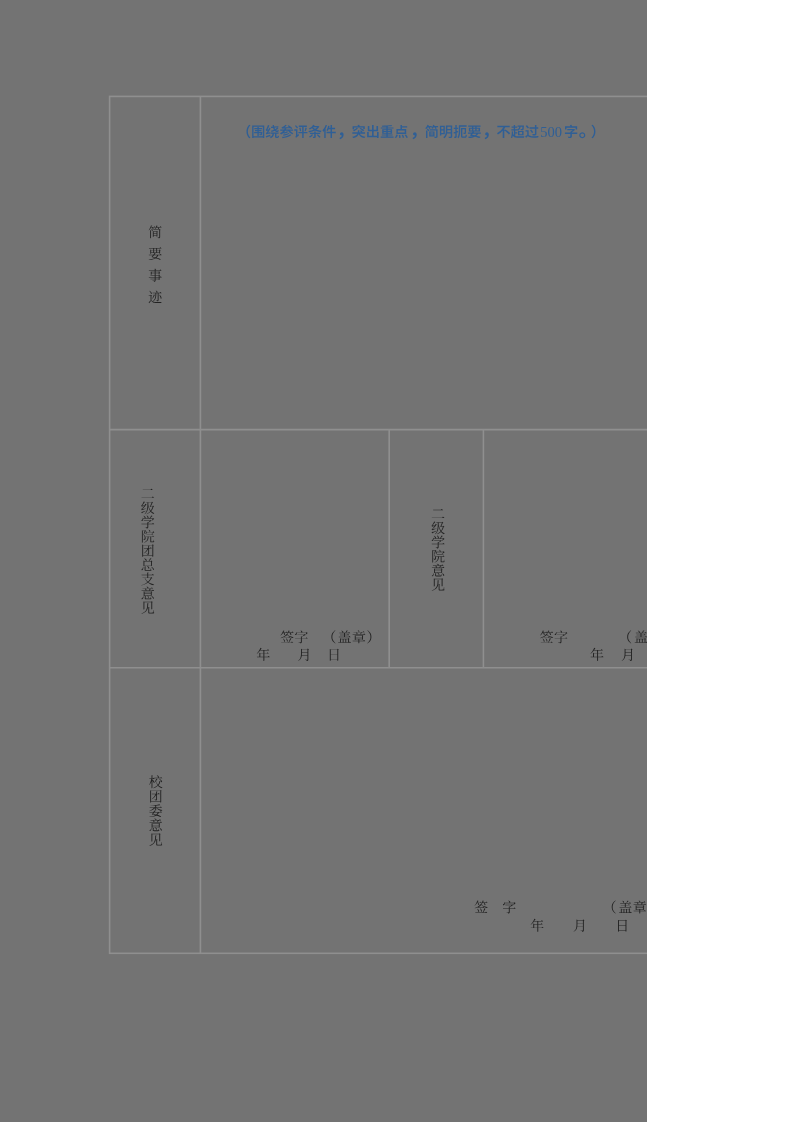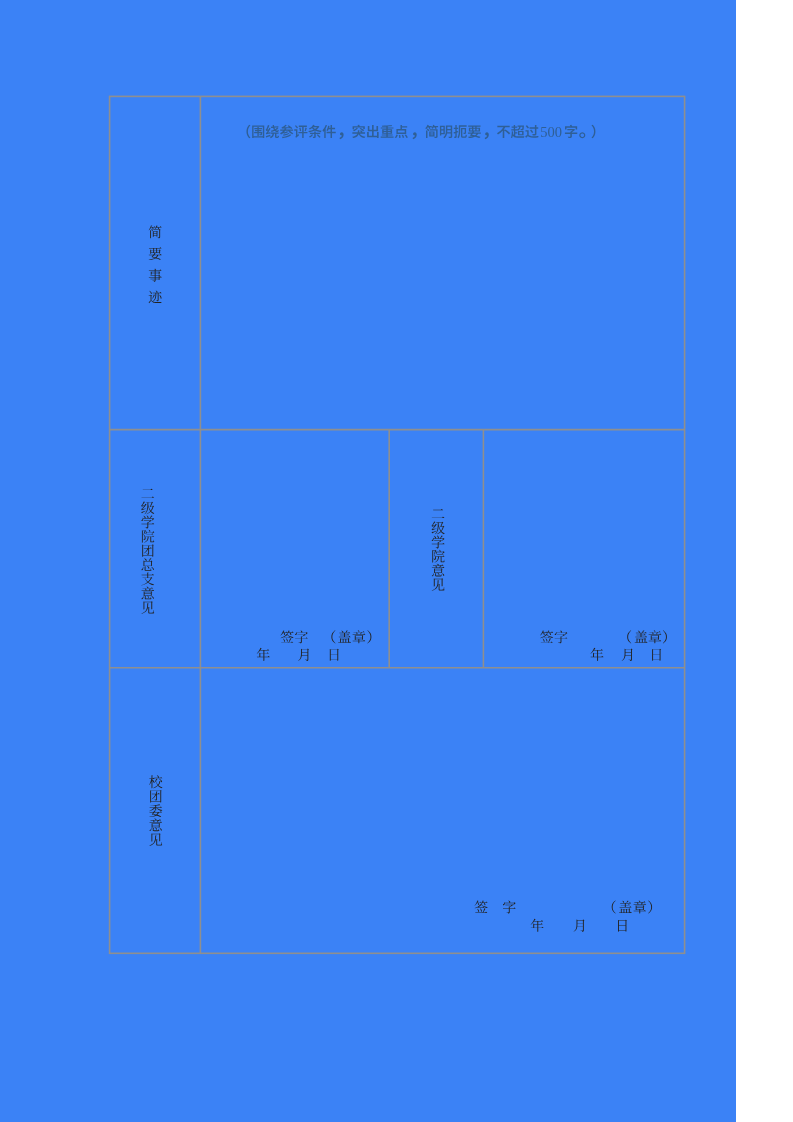--- a/index.html
+++ b/index.html
@@ -1,16 +1,16 @@
 <!DOCTYPE html>
 <html><head>
 <meta charset="utf-8">
 <style>
 html,body{margin:0;padding:0;background:#ffffff;}
-.page{position:relative;width:736px;height:1122px;background:#3b82f6;overflow:hidden;font-family:"Liberation Sans",sans-serif;}
+.page{position:relative;width:647px;height:1122px;background:#737373;overflow:hidden;font-family:"Liberation Sans",sans-serif;}
 </style>
 </head>
 <body>
 
 <div class="page">
 <svg width="793" height="1122" viewBox="0 0 793 1122">
 <defs>
 <path id="r22" d="M877 781Q877 781 886 774Q894 767 907 757Q920 746 935 734Q950 722 961 710Q957 694 935 694H577V724H831ZM441 775Q441 775 454 764Q467 754 484 739Q502 723 516 709Q512 693 491 693H181V723H400ZM670 711Q713 699 737 682Q761 665 771 648Q781 630 780 615Q779 599 769 589Q760 579 746 579Q732 578 718 590Q716 620 698 652Q681 684 660 704ZM689 807Q685 799 676 794Q667 789 651 790Q619 722 575 665Q531 608 482 571L467 581Q502 627 535 697Q569 766 591 842ZM270 709Q311 696 334 679Q357 661 367 643Q376 625 375 610Q374 595 365 585Q357 576 344 576Q331 575 316 587Q315 617 297 650Q280 682 259 702ZM294 813Q291 805 282 799Q273 794 256 794Q218 702 165 622Q112 542 53 489L38 499Q68 541 97 596Q126 652 152 715Q178 779 196 844ZM816 546V516H373L364 546ZM201 606Q249 594 277 576Q305 558 318 538Q330 518 331 501Q332 483 324 471Q316 459 302 457Q288 455 272 466Q268 489 256 513Q243 538 226 561Q209 584 191 599ZM239 486Q238 475 230 468Q222 461 202 458V-57Q202 -61 195 -66Q187 -71 176 -74Q165 -78 153 -78H140V496ZM778 546 812 587 896 523Q891 518 879 512Q867 507 852 504V14Q852 -11 845 -30Q839 -50 817 -62Q795 -74 747 -78Q745 -64 741 -52Q736 -40 725 -33Q714 -25 694 -19Q674 -12 639 -8V6Q639 6 655 5Q671 4 693 3Q715 1 735 0Q755 -1 764 -1Q778 -1 783 4Q788 9 788 21V546ZM624 118V88H367V118ZM623 407V377H366V407ZM625 264V234H368V264ZM589 407 622 442 695 386Q691 381 681 377Q671 372 658 370V60Q658 57 650 52Q641 46 630 42Q618 37 607 37H598V407ZM332 437 402 407H392V42Q392 38 378 30Q364 22 341 22H332V407Z"></path>
 <path id="r23" d="M260 146Q400 128 502 107Q605 87 676 66Q746 45 790 25Q834 5 855 -12Q876 -29 881 -42Q885 -55 877 -63Q869 -71 854 -72Q838 -72 821 -64Q760 -29 671 5Q581 39 470 70Q359 101 231 127ZM231 127Q256 152 286 190Q317 228 348 270Q379 311 405 350Q431 388 445 413L543 380Q539 371 528 365Q516 360 488 364L508 377Q493 355 470 323Q446 291 418 256Q391 221 362 187Q334 153 310 126ZM727 276Q698 205 658 152Q618 98 563 58Q507 19 433 -9Q359 -37 263 -54Q167 -72 45 -81L41 -64Q213 -39 335 2Q458 42 536 112Q615 182 653 292H727ZM870 356Q870 356 878 349Q887 342 901 332Q914 321 929 308Q944 295 956 284Q953 268 931 268H53L44 297H822ZM211 389Q211 386 203 381Q195 376 183 372Q170 368 156 368H147V640V673L218 640H809V611H211ZM775 640 812 680 893 618Q888 612 876 607Q864 602 850 599V400Q850 397 840 392Q831 388 819 384Q806 380 795 380H785V640ZM823 453V424H190V453ZM635 772V434H572V772ZM422 772V434H359V772ZM863 832Q863 832 871 825Q880 818 894 806Q908 795 923 783Q939 770 952 758Q948 742 925 742H59L50 772H814Z"></path>
 <path id="r24" d="M42 253H839L884 313Q884 313 898 301Q912 289 932 272Q952 256 967 240Q964 225 941 225H51ZM44 735H812L863 797Q863 797 872 789Q881 782 896 771Q911 760 927 747Q942 733 956 721Q953 705 929 705H53ZM160 375H783V346H168ZM154 131H782V102H163ZM465 838 567 827Q565 817 557 809Q549 802 530 800V18Q530 -8 523 -28Q515 -48 491 -61Q467 -74 415 -79Q412 -64 406 -53Q400 -41 389 -33Q375 -25 352 -19Q328 -13 288 -9V7Q288 7 308 6Q327 5 354 3Q380 1 404 -1Q427 -2 436 -2Q452 -2 458 4Q465 9 465 22ZM183 626V657L254 626H776V597H249V436Q249 433 240 428Q232 423 219 420Q206 416 193 416H183ZM748 626H738L774 665L855 605Q850 599 839 593Q828 588 814 585V453Q814 450 804 445Q794 440 782 436Q769 433 758 433H748ZM751 375H742L777 414L857 354Q852 348 841 343Q829 337 815 334V70Q815 66 806 61Q796 55 784 51Q772 47 760 47H751ZM220 497H778V468H220Z"></path>

